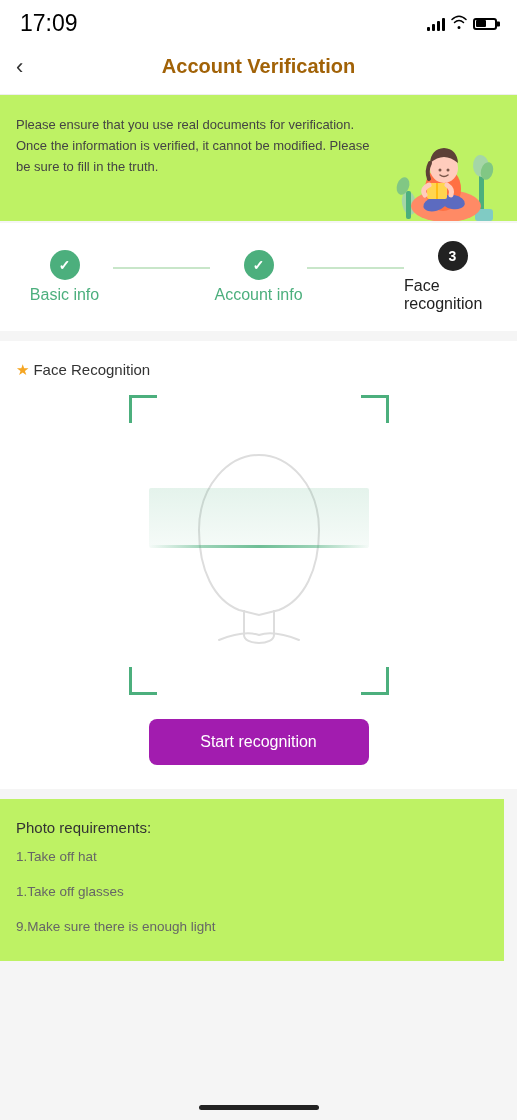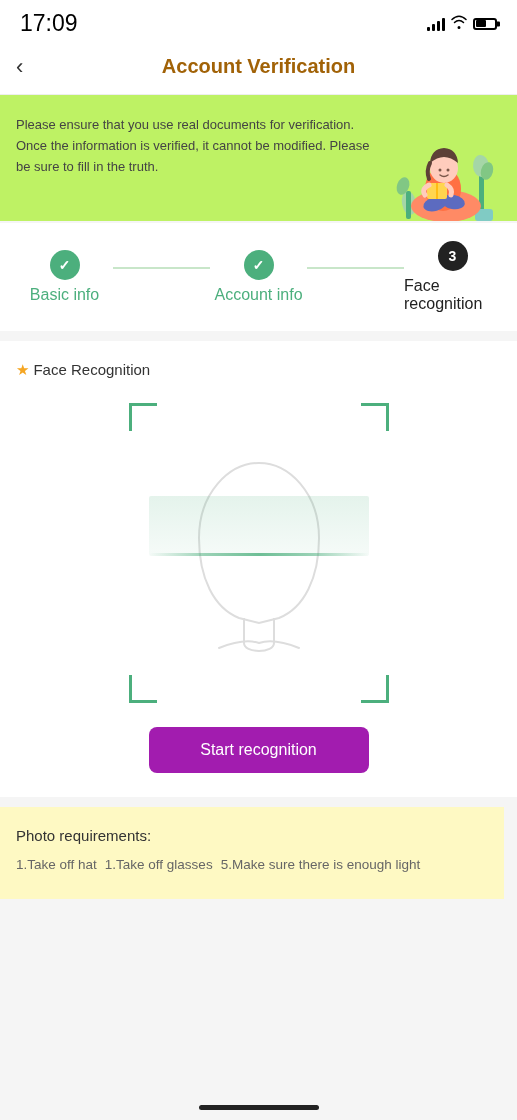--- a/index.html
+++ b/index.html
@@ -177,21 +177,21 @@
 
     
     .face-card {
       background: #fff;
       margin: 10px 0 0 0;
       padding: 20px 16px 24px;
     }
     .face-card-title {
       font-size: 15px;
       color: #333;
-      margin-bottom: 24px;
+      margin-bottom: 16px;
     }
     .face-card-title .asterisk {
       color: #f5a623;
       margin-right: 4px;
     }
 
     
     .scanner-container {
       position: relative;
       width: 260px;
@@ -250,36 +250,35 @@
       border-radius: 8px;
       padding: 14px 0;
       font-size: 16px;
       font-weight: 500;
       cursor: pointer;
       text-align: center;
     }
 
     
     .requirements-card {
-      background: #fef9c3;
+      background: #bef264;
       margin: 10px 13px 0 0;
       padding: 20px 16px 24px;
     }
     .req-title {
       font-size: 15px;
       color: #333;
       font-weight: 500;
       margin-bottom: 12px;
     }
     .req-list {
       list-style: none;
       display: flex;
-      flex-direction: row;
-      gap: 8px;
-      align-items: flex-end;
+      flex-direction: column;
+      gap: 16px;
     }
     .req-item {
       font-size: 13.5px;
       color: #666;
       line-height: 1.4;
     }
 
     
     .home-indicator {
       position: fixed;
@@ -410,17 +409,17 @@
   </div>
 
   <button class="start-btn">Start recognition</button>
 </div>
 
 <div class="requirements-card">
   <div class="req-title">Photo requirements:</div>
   <ul class="req-list">
     <li class="req-item">1.Take off hat</li>
     <li class="req-item">1.Take off glasses</li>
-    <li class="req-item">5.Make sure there is enough light</li>
+    <li class="req-item">9.Make sure there is enough light</li>
   </ul>
 </div>
 
 <div class="home-indicator"></div>
 
 </body></html>

